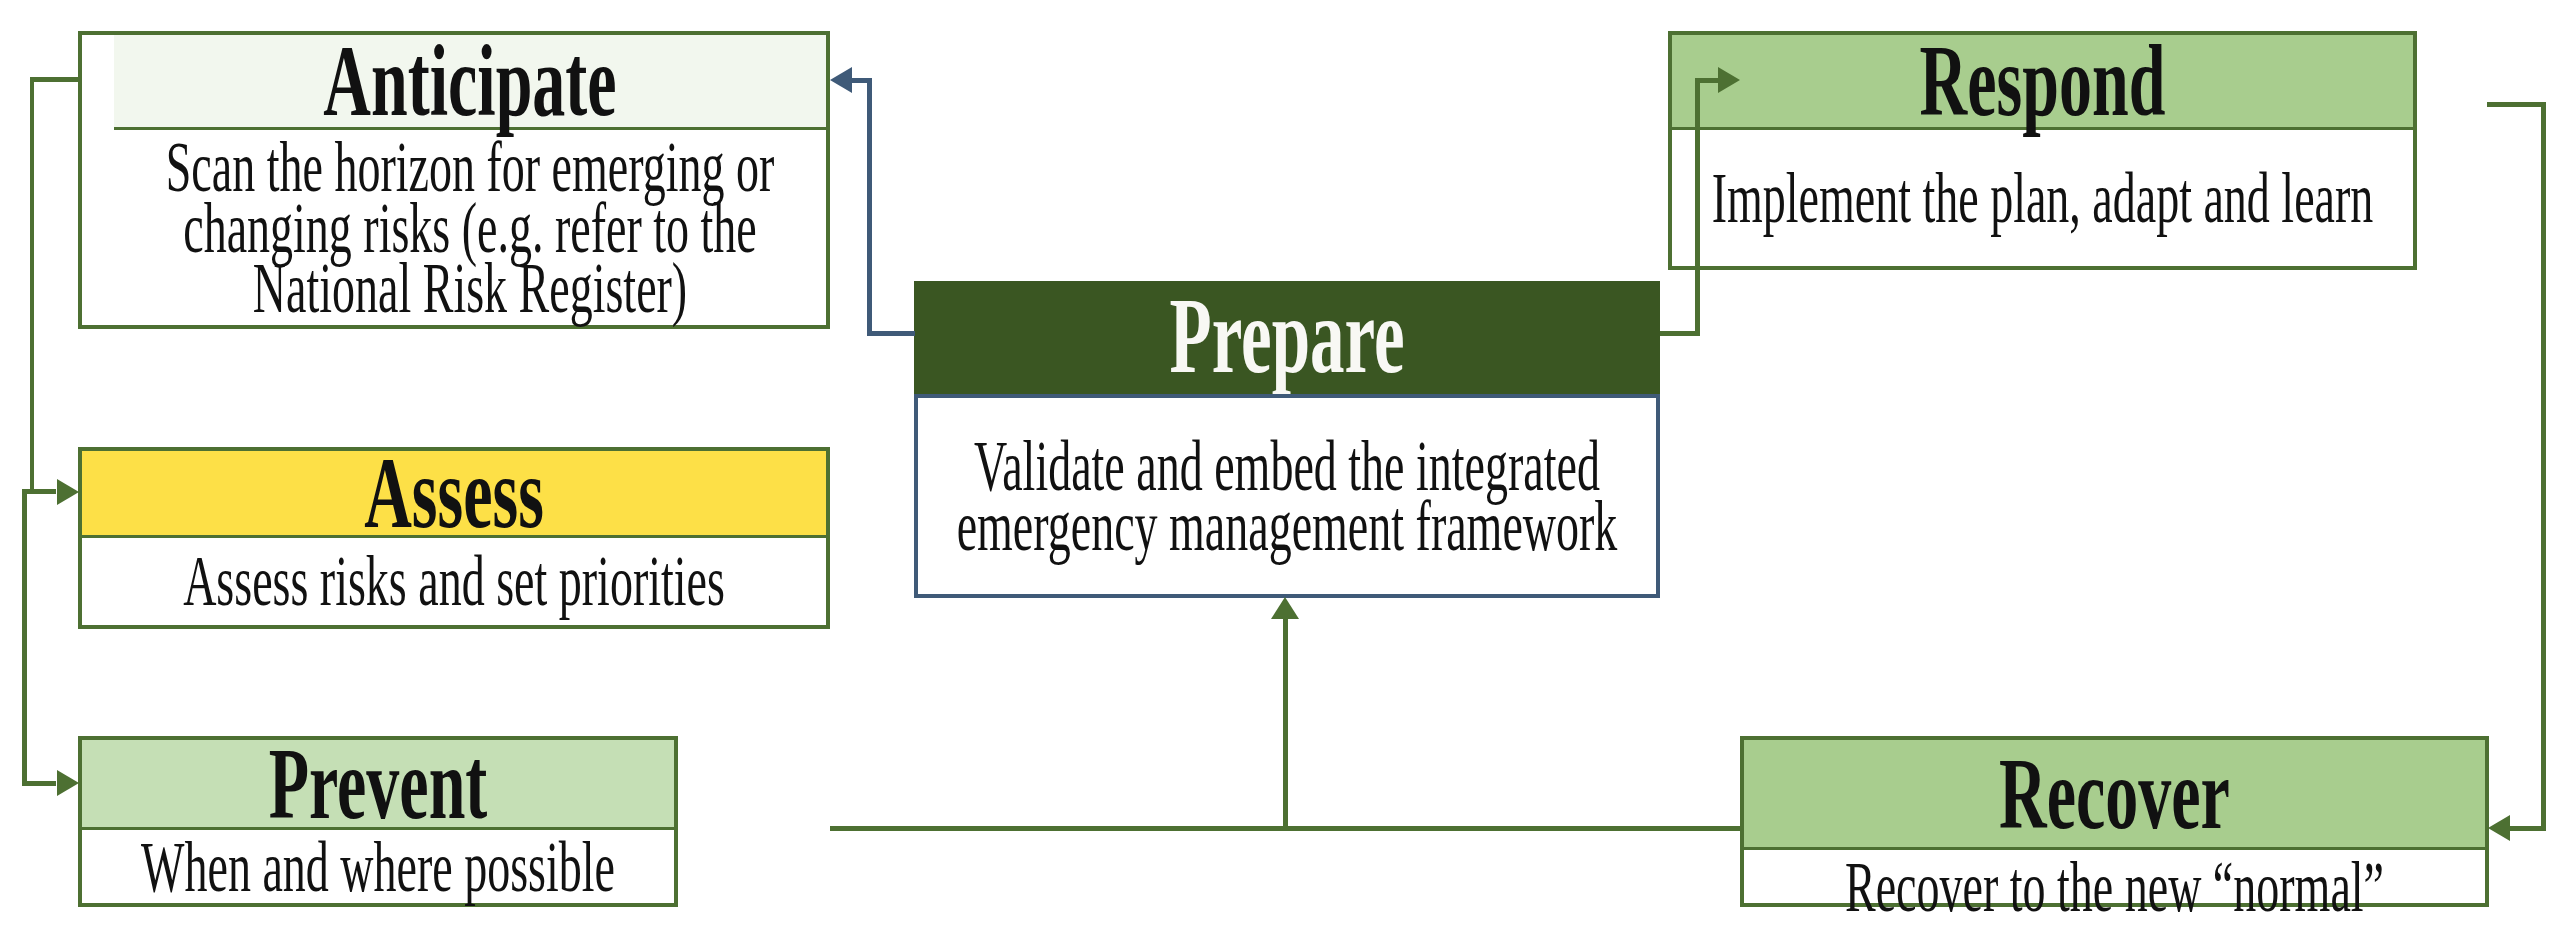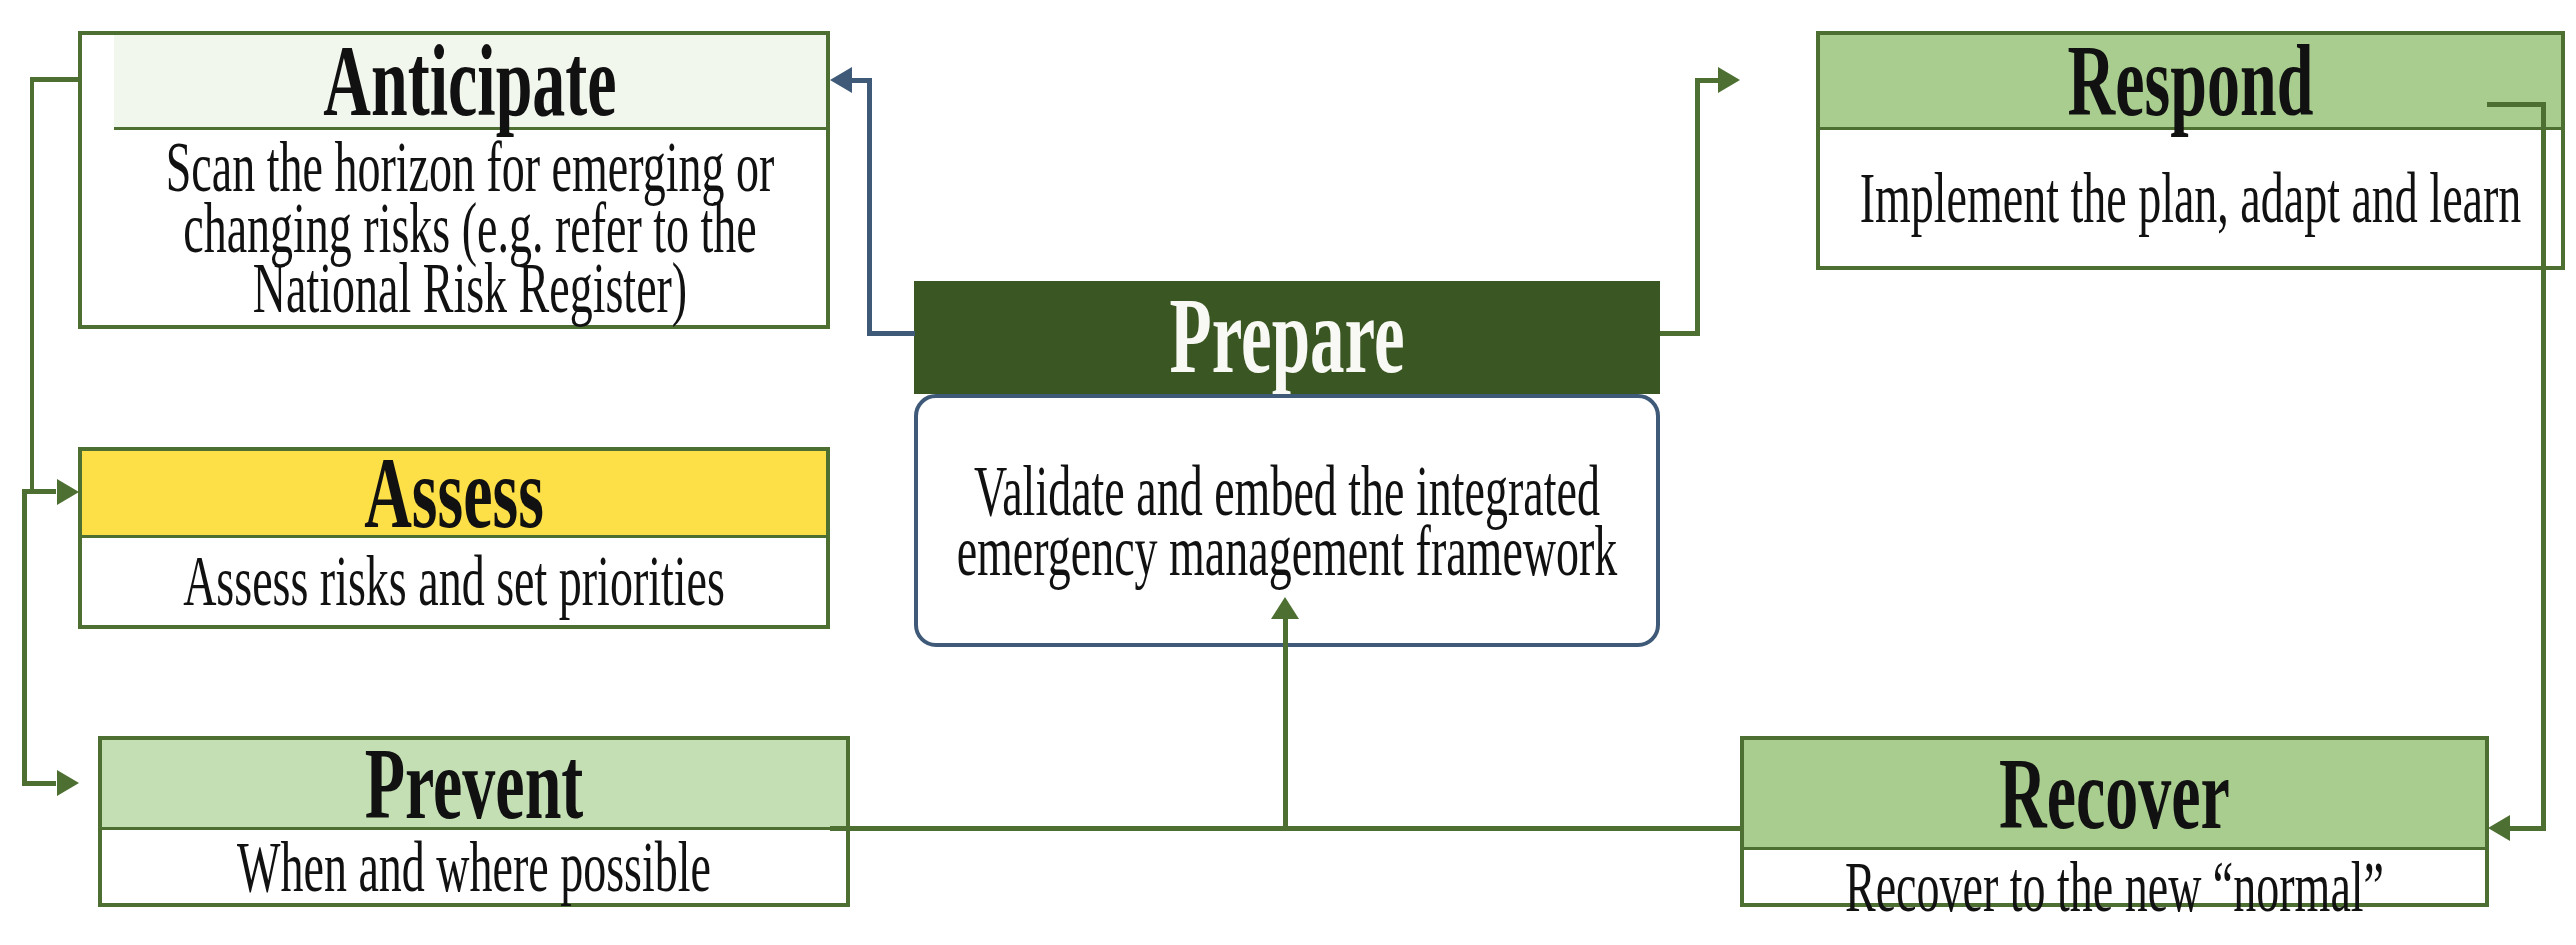--- a/index.html
+++ b/index.html
@@ -103,37 +103,37 @@
 
   <div class="box" style="left:78px; top:447px; width:752px; height:182px;">
     <div class="hd" style="height: 87px; background-color: #fde047;">
       <span class="title">Assess</span>
     </div>
     <div class="bd" style="height:84px;">
       <div class="desc">Assess risks and set priorities</div>
     </div>
   </div>
 
-  <div class="box" style="left:78px; top:736px; width:752px; height:171px;margin-left:20px;">
+  <div class="box" style="left:78px; top:736px; width:600px; height:171px;">
     <div class="hd" style="height: 90px; background-color: rgb(197, 223, 181);">
       <span class="title">Prevent</span>
     </div>
     <div class="bd" style="height:73px;">
       <div class="desc">When and where possible</div>
     </div>
   </div>
 
   <div class="prep-hd" style="left: 914px; top: 281px; width: 746px; height: 113px; background-color: rgb(58, 86, 34);">
     <span class="title">Prepare</span>
   </div>
-  <div class="prep-bd" style="left:914px; top:394px; width:746px; height:253px;border-radius:22px;">
+  <div class="prep-bd" style="left:914px; top:394px; width:746px; height:204px;">
     <div class="desc">Validate and embed the integrated emergency management framework</div>
   </div>
 
-  <div class="box" style="left:1816px; top:31px; width:749px; height:239px;">
+  <div class="box" style="left:1668px; top:31px; width:749px; height:239px;">
     <div class="hd" style="height: 95px; background-color: rgb(168, 205, 142);">
       <span class="title">Respond</span>
     </div>
     <div class="bd" style="height:135px;">
       <div class="desc">Implement the plan, adapt and learn</div>
     </div>
   </div>
 
   <div class="box" style="left:1740px; top:736px; width:749px; height:171px;">
     <div class="hd" style="height: 110px; background-color: rgb(168, 205, 142);">

